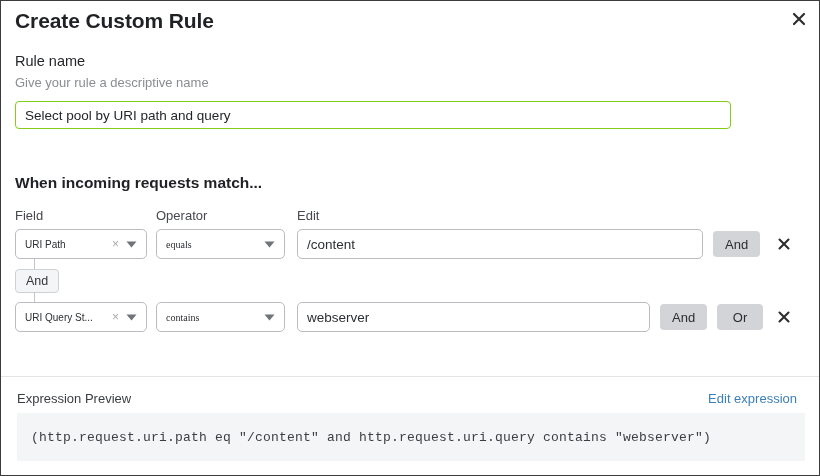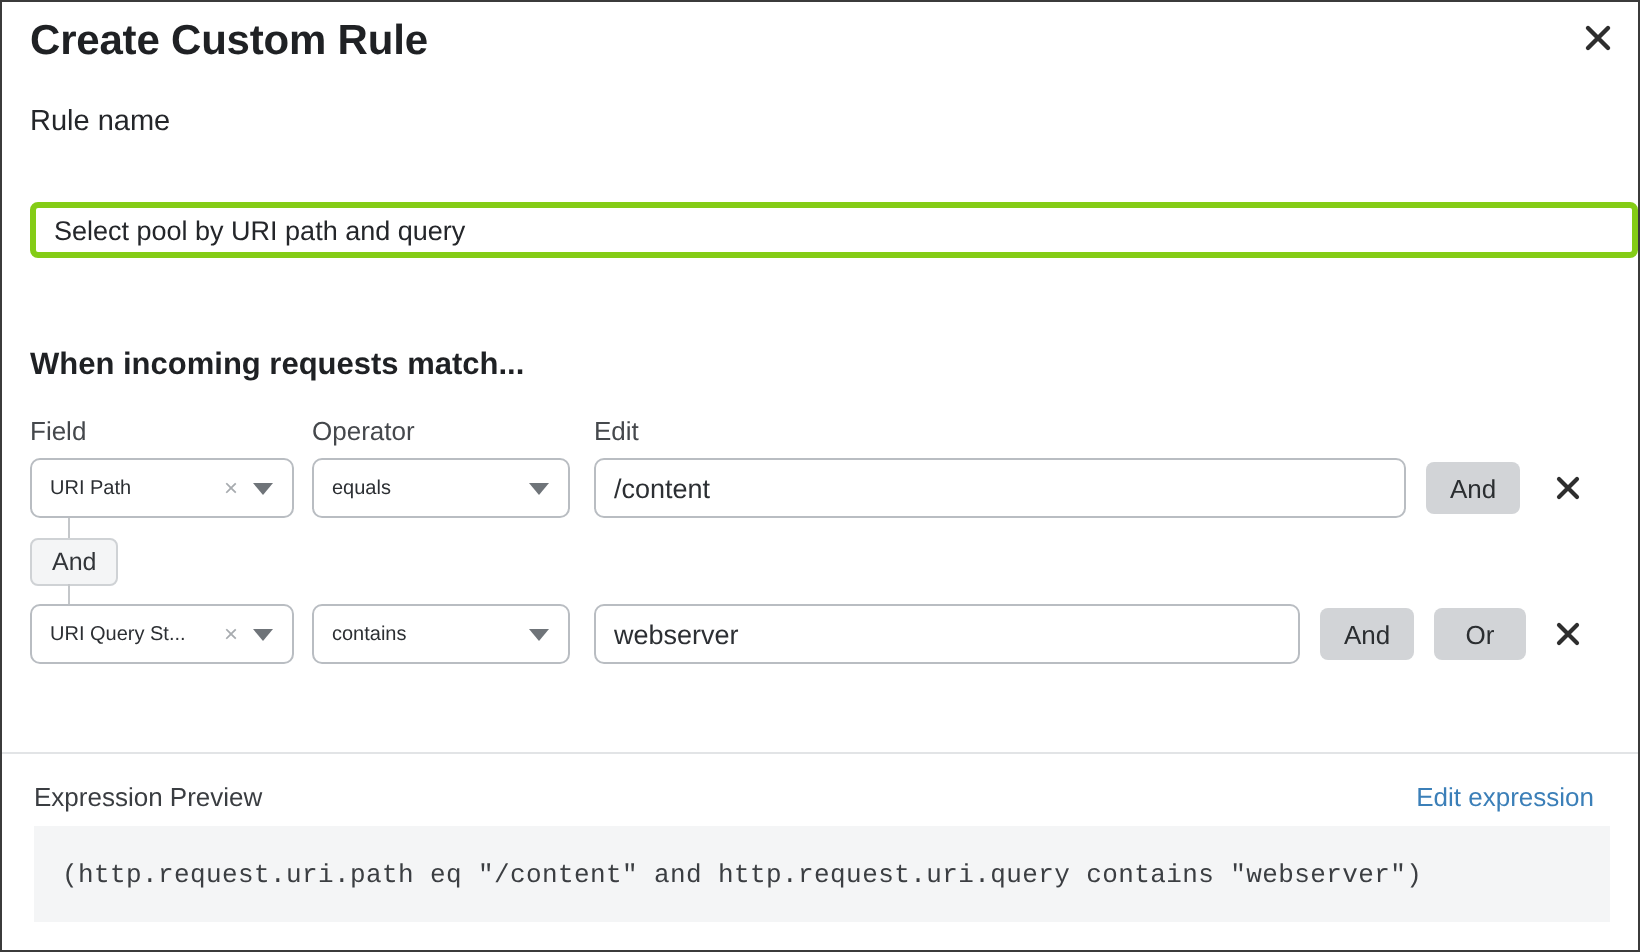--- a/index.html
+++ b/index.html
@@ -55,24 +55,24 @@
     position: absolute;
     left: 14px;
     font-size: 13px;
     color: #8a8d91;
   }
 
   .rule-name-input {
     position: absolute;
     left: 14px;
     top: 100px;
-    width: 804px;
+    width: 716px;
     height: 28px;
     box-sizing: border-box;
-    border: 3px solid #84cc16;
+    border: 1px solid #84cc16;
     border-radius: 4px;
     background: #fff;
     font-family: "Liberation Sans", sans-serif;
     font-size: 13.5px;
     color: #24262a;
     padding: 0 9px;
     outline: none;
   }
 
   .section-heading {
@@ -132,21 +132,21 @@
   }
   .caret {
     flex: 0 0 auto;
     padding: 0 9px 0 3px;
     display: flex;
     align-items: center;
   }
   .caret svg { display: block; }
 
   .sel-field  { left: 14px;  width: 132px; }
-  .sel-op     { left: 155px; width: 129px; }
+  .sel-op     { left: 155px; width: 129px; font-family: Liberation Serif, serif; }
 
   .value-input {
     position: absolute;
     box-sizing: border-box;
     height: 30px;
     border: 1px solid #b9bdc2;
     border-radius: 5px;
     background: #fff;
     font-family: "Liberation Sans", sans-serif;
     font-size: 13.5px;
@@ -277,20 +277,21 @@
 
   <div class="title">Create Custom Rule</div>
 
   <div class="close-btn">
     <svg width="14" height="14" viewBox="0 0 14 14" aria-hidden="true">
       <path d="M2 2 L12 12 M12 2 L2 12" stroke="#2e2e2e" stroke-width="2.2" stroke-linecap="round"></path>
     </svg>
   </div>
 
   <div class="label-strong" style="top:52px;">Rule name</div>
+  <div class="label-sub" style="top:74px;">Give your rule a descriptive name</div>
 
   <input class="rule-name-input" type="text" value="Select pool by URI path and query" style="">
 
   <div class="section-heading">When incoming requests match...</div>
 
   <div class="col-head field">Field</div>
   <div class="col-head operator">Operator</div>
   <div class="col-head value">Edit</div>
 
   <div class="row row1">

